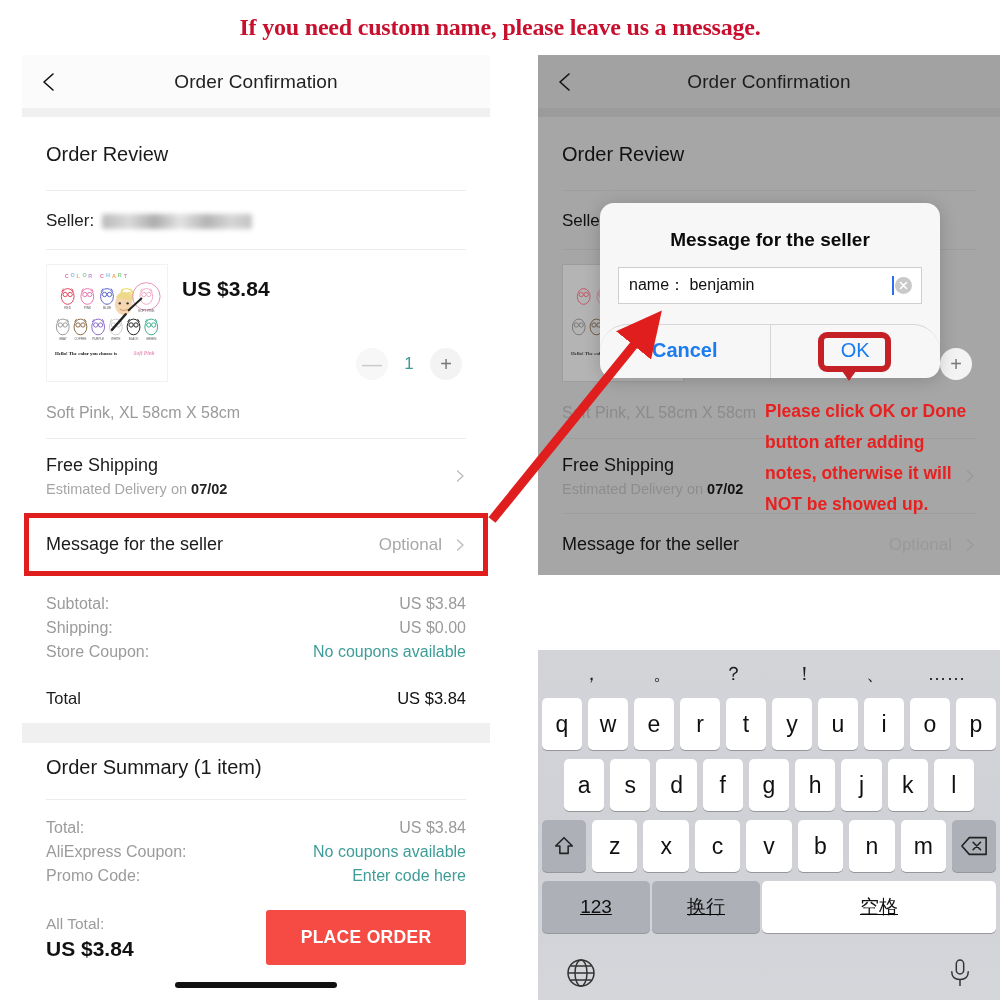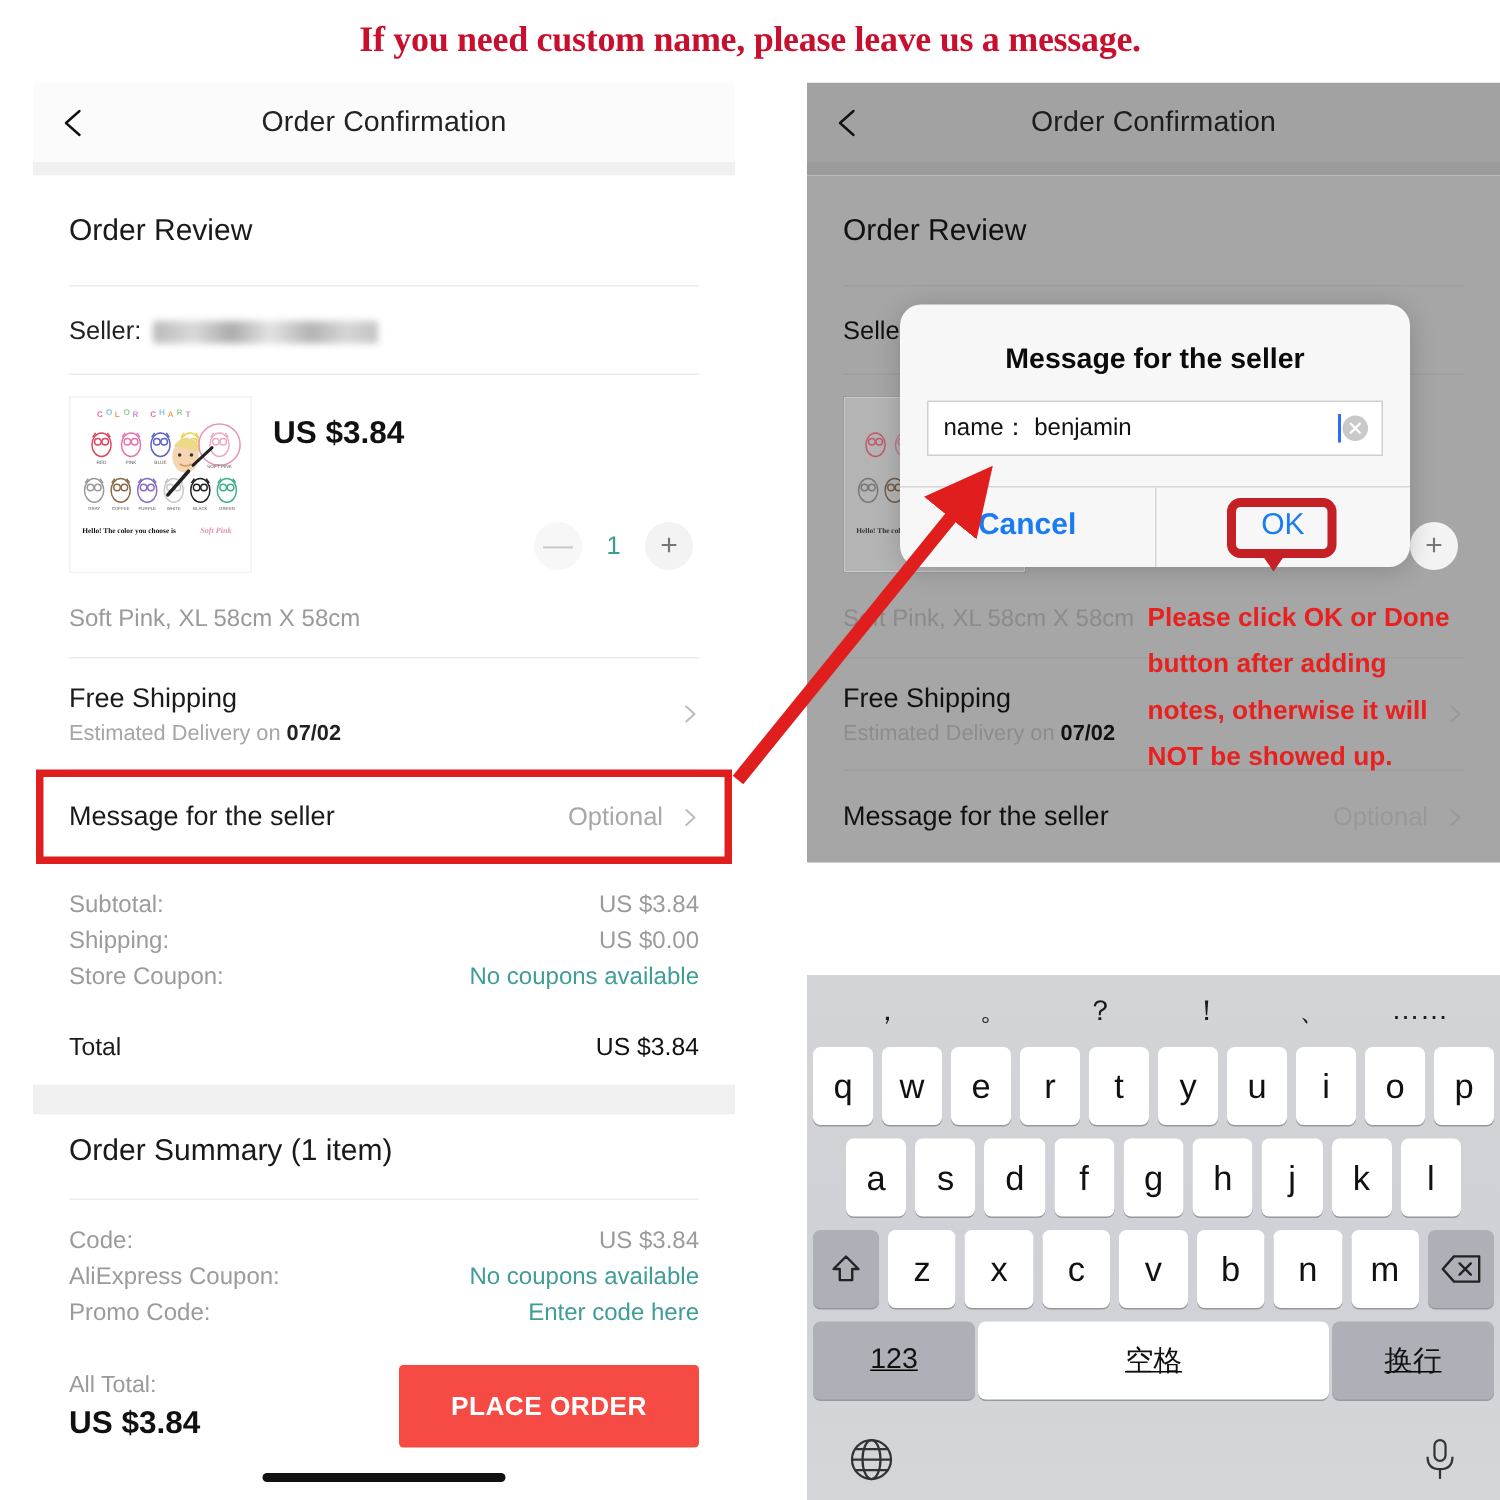--- a/index.html
+++ b/index.html
@@ -214,21 +214,21 @@
     font-size: 16px; color: #111;
     white-space: nowrap; flex: 1;
   }
   .caret {
     display: inline-block; width: 2px; height: 19px;
     background: #2b6ef5; vertical-align: -4px; margin-left: 1px;
   }
   .clear-icon { width: 19px; height: 19px; flex: none; }
   .clear-icon svg { display: block; }
 
-  .modal-actions { display: flex; border-top: 1px solid #d6d6d6; }
+  .modal-actions { display: flex; border-top: 1px solid #d6d6d6; border-radius: 27px; }
   .modal-btn {
     flex: 1; text-align: center;
     font-size: 20px; color: #1a7cf0;
     padding: 14px 0 16px 0;
   }
   .modal-btn.cancel { font-weight: bold; }
   .modal-sep { width: 1px; background: #d6d6d6; }
 
   
   .keyboard {
@@ -517,21 +517,21 @@
     </div>
   </div>
 
   <div class="gap"></div>
 
   <div class="sheet">
     <div class="summary-title">Order Summary (1 item)</div>
     <div class="hr"></div>
     <div class="plist">
       <div class="pline">
-        <span class="l">Code:</span>
+        <span class="l">Total:</span>
         <span class="v">US $3.84</span>
       </div>
       <div class="pline link">
         <span class="l">AliExpress Coupon:</span>
         <span class="v">No coupons available</span>
       </div>
       <div class="pline link">
         <span class="l">Promo Code:</span>
         <span class="v">Enter code here</span>
       </div>
@@ -709,22 +709,22 @@
       <div class="key dark fixed">
         <svg viewBox="0 0 30 22" width="28" height="22">
             <path d="M10 2 L28 2 L28 20 L10 20 L2 11 Z" fill="none" stroke="#222" stroke-width="1.7" stroke-linejoin="round"></path>
             <path d="M14 7 L22 15 M22 7 L14 15" stroke="#222" stroke-width="1.7" stroke-linecap="round"></path>
           </svg>
       </div>
     </div>
 
     <div class="kb-bottom">
       <div class="key num">123</div>
+      <div class="key enter">换行</div>
       <div class="key space">空格</div>
-      <div class="key enter">换行</div>
     </div>
 
     <div class="kb-footer">
       <span>
         <svg viewBox="0 0 30 30" width="30" height="30">
             <circle cx="15" cy="15" r="13" fill="none" stroke="#333" stroke-width="1.5"></circle>
             <ellipse cx="15" cy="15" rx="6" ry="13" fill="none" stroke="#333" stroke-width="1.5"></ellipse>
             <path d="M2 15 H28 M4.5 8 H25.5 M4.5 22 H25.5" stroke="#333" stroke-width="1.5" fill="none"></path>
           </svg>
       </span>

